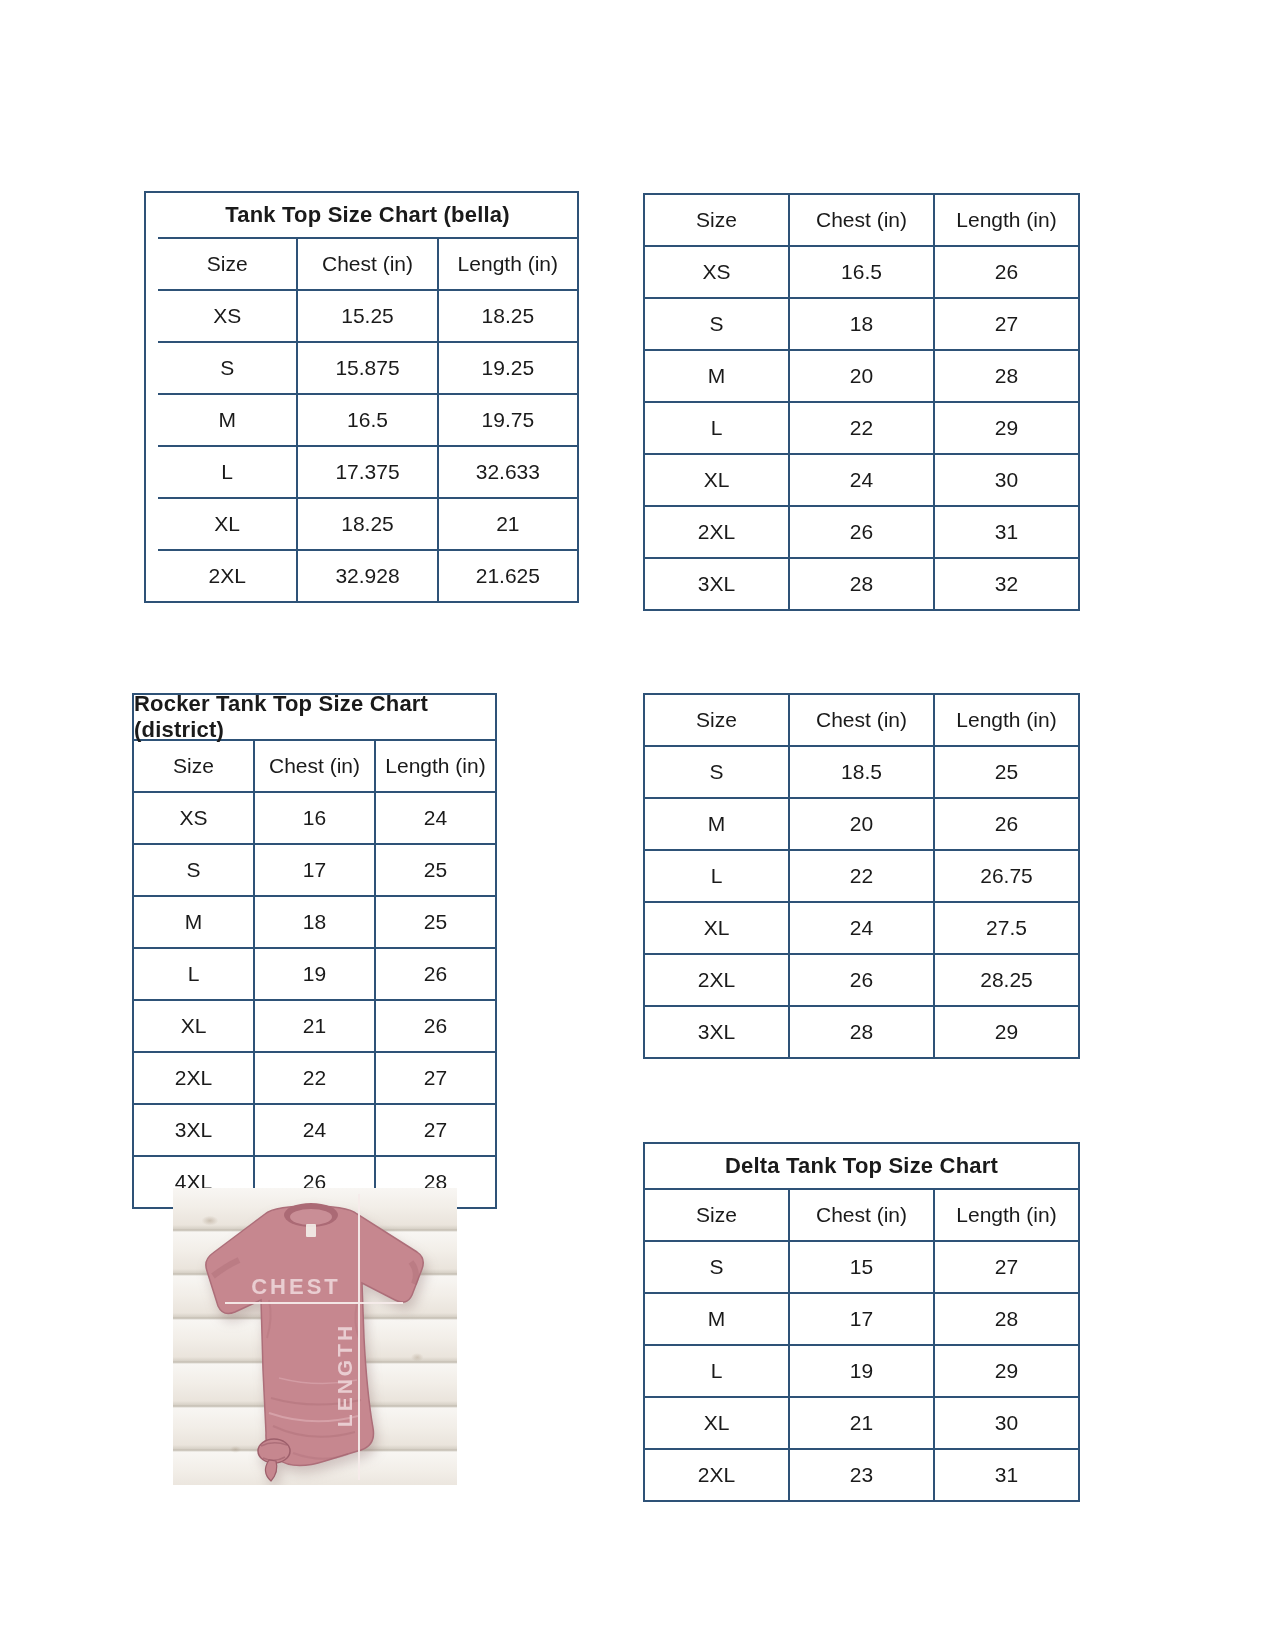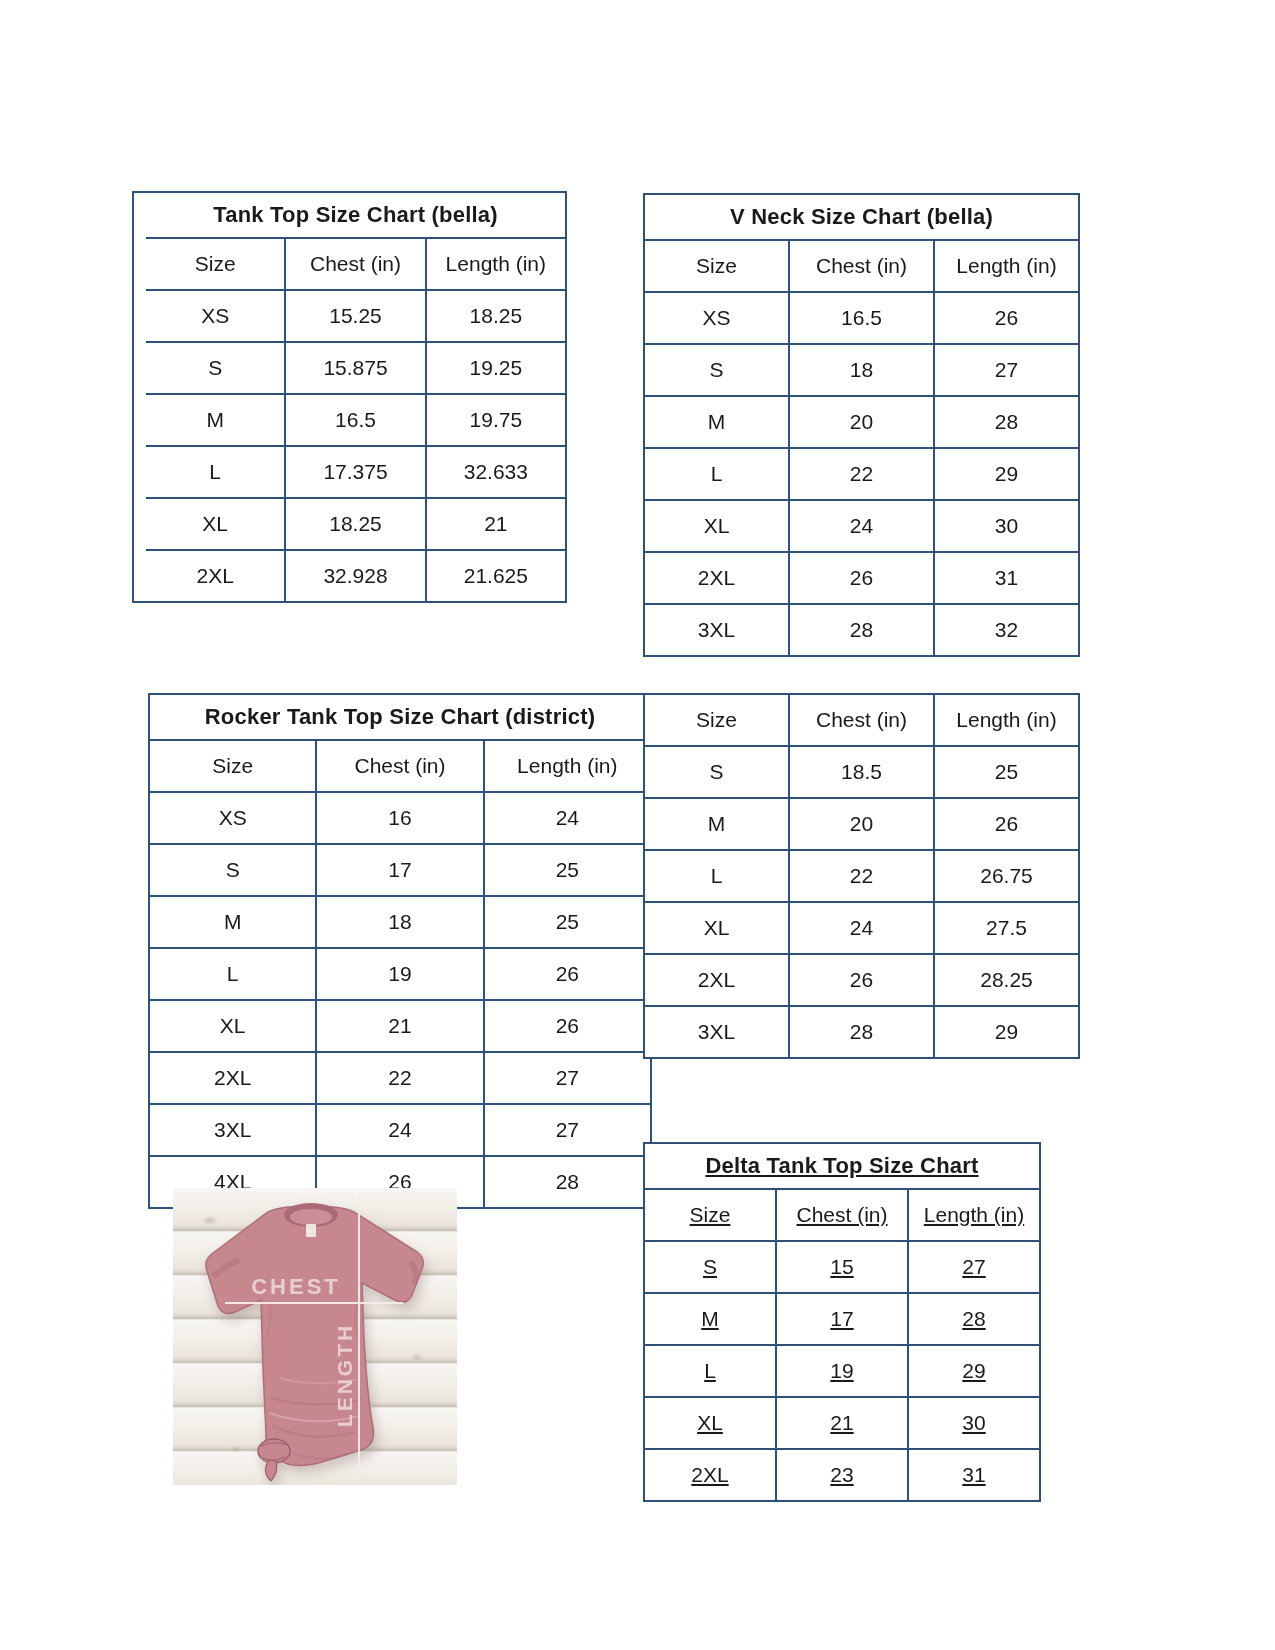--- a/index.html
+++ b/index.html
@@ -63,21 +63,21 @@
   .length-label{
     position:absolute;left:172px;top:187px;
     transform:translate(-50%,-50%) rotate(-90deg);
     font-size:21px;font-weight:600;letter-spacing:3px;color:var(--mlabel);
     white-space:nowrap;
   }
 </style>
 </head>
 <body>
 
-<div class="size-table" style="left:132px;top:191px;width:435px;padding-left:12px;">
+<div class="size-table" style="left:144px;top:191px;width:435px;padding-left:12px;">
     <div class="t-title">Tank Top Size Chart (bella)</div>
     <div class="t-row t-head">
       <div class="t-cell">Size</div>
       <div class="t-cell">Chest (in)</div>
       <div class="t-cell">Length (in)</div>
     </div>
     <div class="t-row">
       <div class="t-cell">XS</div>
       <div class="t-cell">15.25</div>
       <div class="t-cell">18.25</div>
@@ -103,21 +103,20 @@
       <div class="t-cell">21</div>
     </div>
     <div class="t-row">
       <div class="t-cell">2XL</div>
       <div class="t-cell">32.928</div>
       <div class="t-cell">21.625</div>
     </div>
   </div>
 
 <div class="size-table" style="left:643px;top:193px;width:437px;">
-    <div class="t-title">V Neck Size Chart (bella)</div>
     <div class="t-row t-head">
       <div class="t-cell">Size</div>
       <div class="t-cell">Chest (in)</div>
       <div class="t-cell">Length (in)</div>
     </div>
     <div class="t-row">
       <div class="t-cell">XS</div>
       <div class="t-cell">16.5</div>
       <div class="t-cell">26</div>
     </div>
@@ -146,21 +145,21 @@
       <div class="t-cell">26</div>
       <div class="t-cell">31</div>
     </div>
     <div class="t-row">
       <div class="t-cell">3XL</div>
       <div class="t-cell">28</div>
       <div class="t-cell">32</div>
     </div>
   </div>
 
-<div class="size-table" style="left:148px;top:693px;width:504px;">
+<div class="size-table" style="left:132px;top:693px;width:365px;">
     <div class="t-title">Rocker Tank Top Size Chart (district)</div>
     <div class="t-row t-head">
       <div class="t-cell">Size</div>
       <div class="t-cell">Chest (in)</div>
       <div class="t-cell">Length (in)</div>
     </div>
     <div class="t-row">
       <div class="t-cell">XS</div>
       <div class="t-cell">16</div>
       <div class="t-cell">24</div>
@@ -233,21 +232,21 @@
       <div class="t-cell">26</div>
       <div class="t-cell">28.25</div>
     </div>
     <div class="t-row">
       <div class="t-cell">3XL</div>
       <div class="t-cell">28</div>
       <div class="t-cell">29</div>
     </div>
   </div>
 
-<div class="size-table" style="left:643px;top:1142px;width:398px;text-decoration:underline;">
+<div class="size-table" style="left:643px;top:1142px;width:437px;">
     <div class="t-title">Delta Tank Top Size Chart</div>
     <div class="t-row t-head">
       <div class="t-cell">Size</div>
       <div class="t-cell">Chest (in)</div>
       <div class="t-cell">Length (in)</div>
     </div>
     <div class="t-row">
       <div class="t-cell">S</div>
       <div class="t-cell">15</div>
       <div class="t-cell">27</div>

